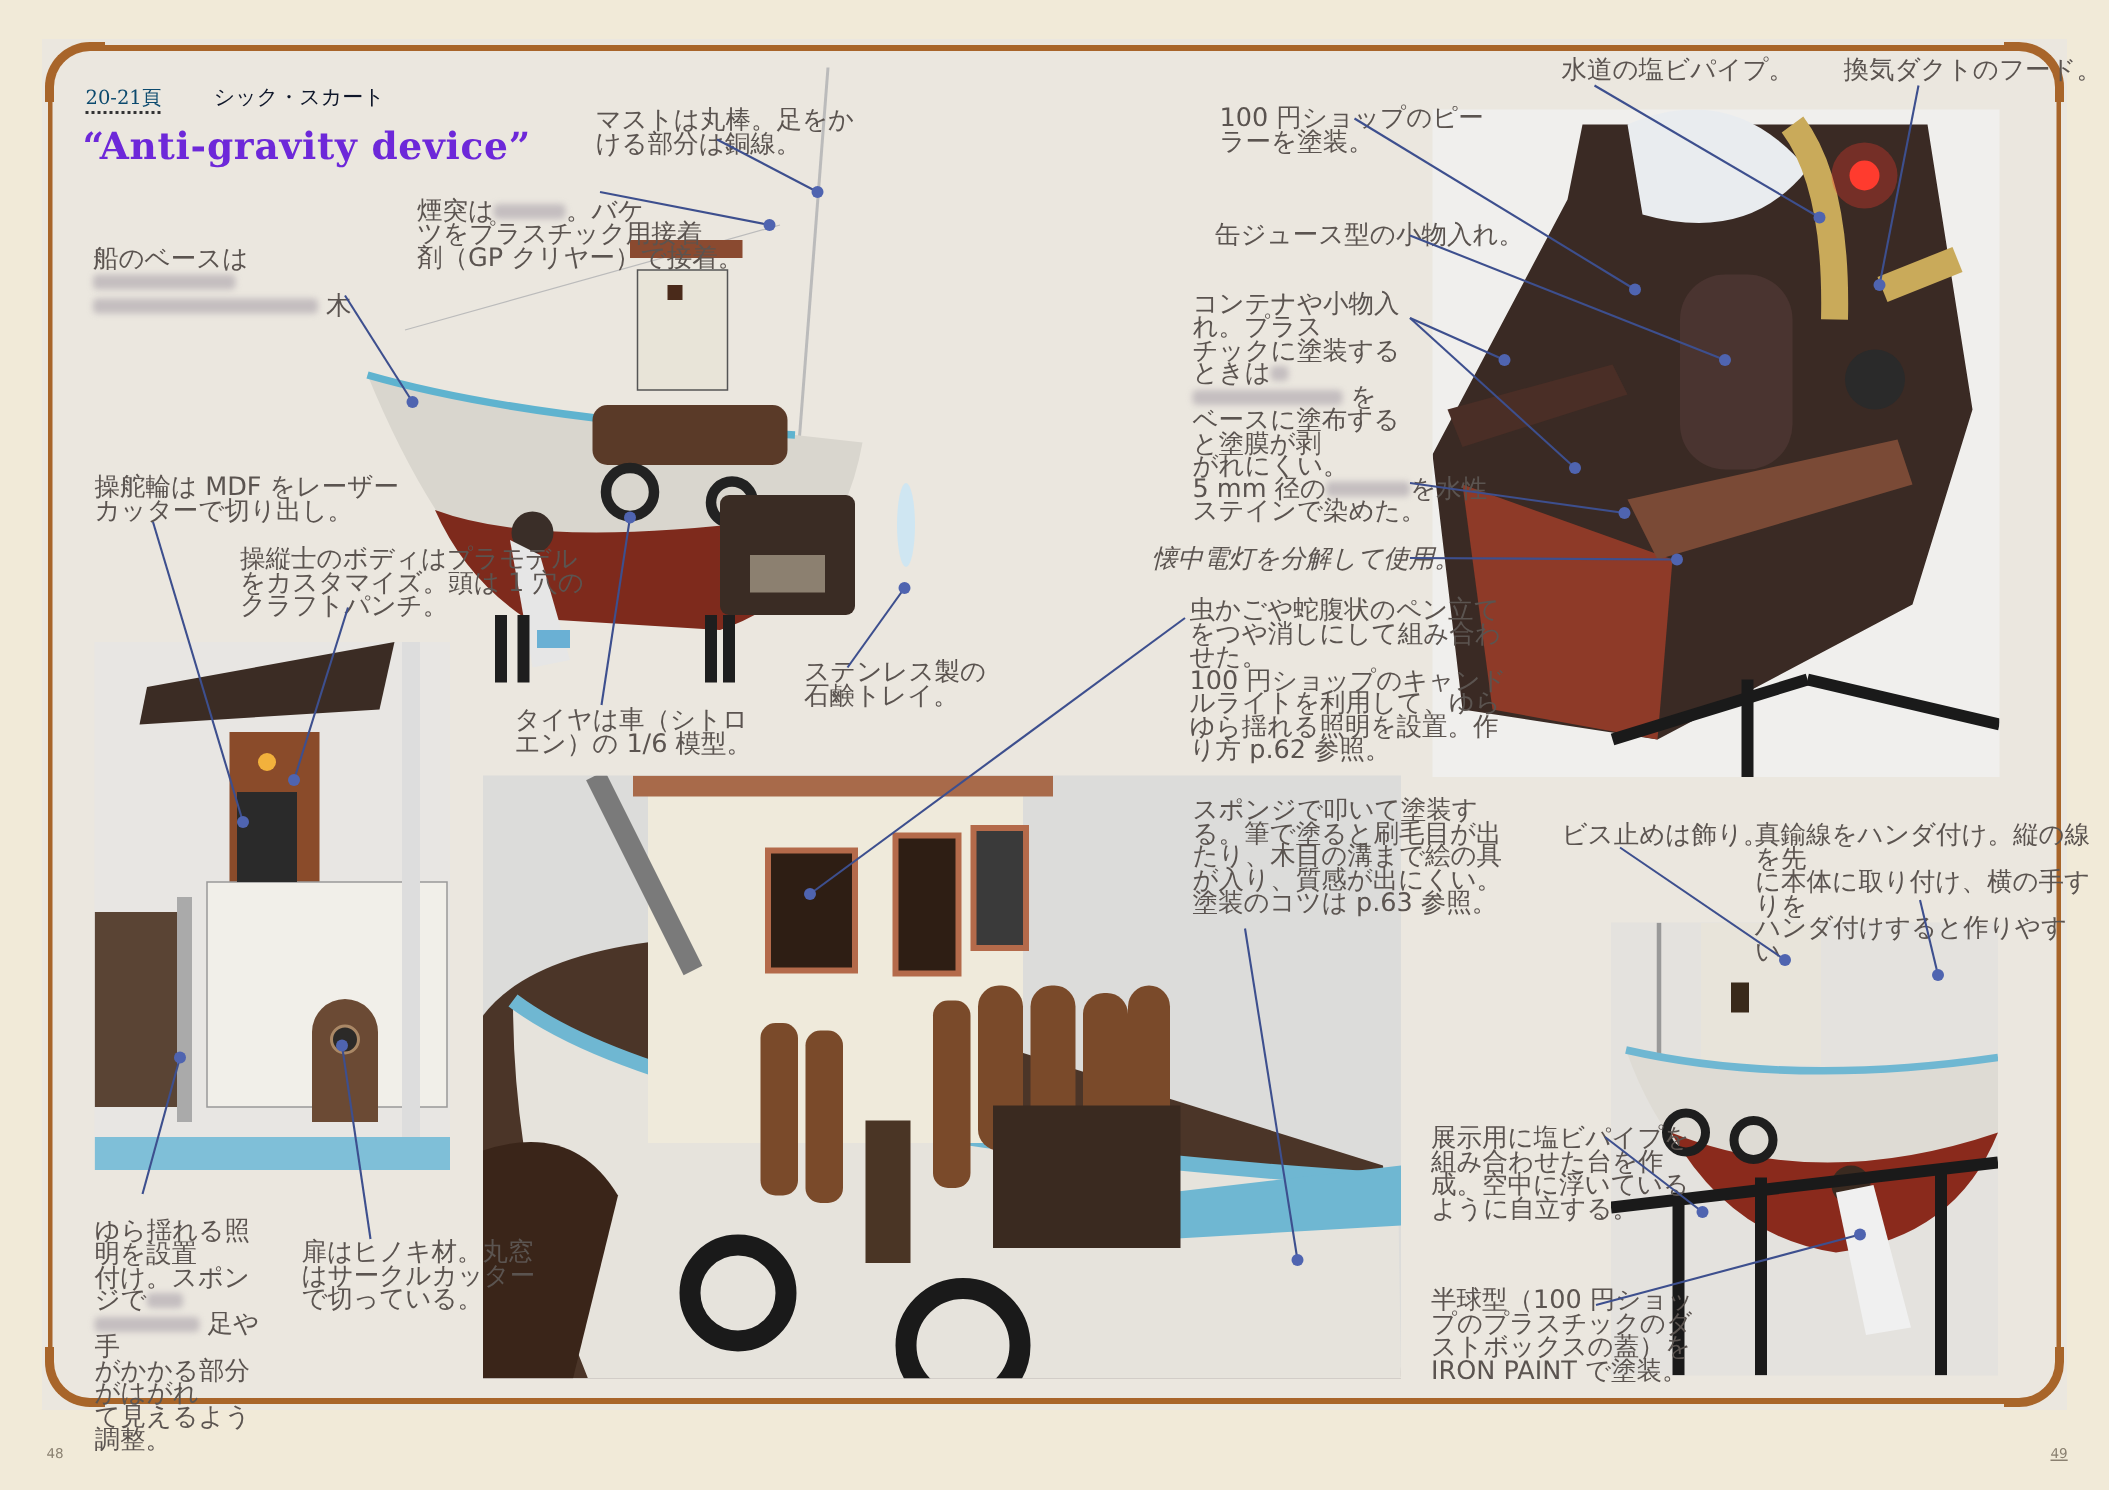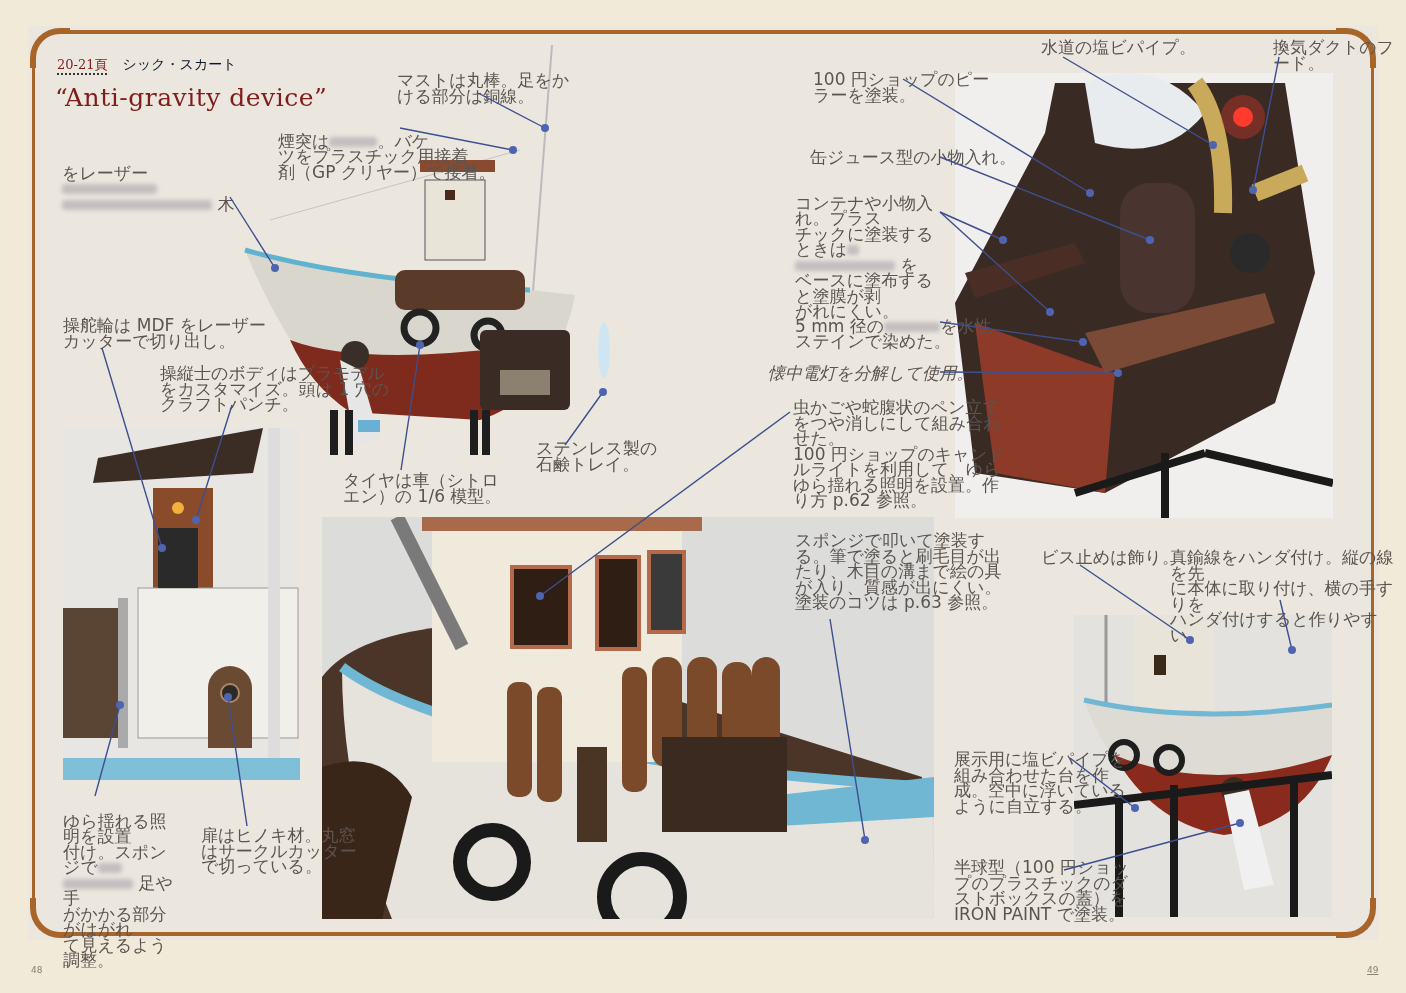--- a/index.html
+++ b/index.html
@@ -15,23 +15,23 @@
   .frame .lft{left:4px;top:40px;bottom:40px;width:3px;}
   .frame .rgt{right:4px;top:40px;bottom:40px;width:3px;}
   .corner{position:absolute;width:40px;height:40px;border:6px solid #a8652a;box-sizing:border-box;}
   .corner.tl{left:2px;top:2px;border-right:none;border-bottom:none;border-top-left-radius:30px;}
   .corner.tr{right:2px;top:2px;border-left:none;border-bottom:none;border-top-right-radius:30px;}
   .corner.bl{left:2px;bottom:2px;border-right:none;border-top:none;border-bottom-left-radius:30px;}
   .corner.br{right:2px;bottom:2px;border-left:none;border-top:none;border-bottom-right-radius:30px;}
   .pagenum{position:absolute;top:965px;font-size:9px;color:#8a8070;font-family:"DejaVu Sans",sans-serif;}
 
   .heading{position:absolute;left:57px;top:54px;}
-  .heading .pages{font-size:13px;color:#7f1d1d;border-bottom:2px dotted #333;padding-bottom:1px;margin-right:10px;}
+  .heading .pages{font-size:13px;color:#0c4a6e;border-bottom:2px dotted #333;padding-bottom:1px;margin-right:30px;}
   .heading .jp{font-size:14px;color:#0f172a;}
-  .title{position:absolute;left:55px;top:83px;font-family:"DejaVu Serif",serif;font-size:25px;color:#7f1d1d;letter-spacing:0.5px;}
+  .title{position:absolute;left:55px;top:83px;font-family:"DejaVu Serif",serif;font-size:25px;color:#6d28d9;letter-spacing:0.5px;font-weight:bold;}
 
   .note{position:absolute;font-family:"DejaVu Sans",sans-serif;font-size:17px;line-height:15.5px;color:#5b5450;white-space:pre-line;}
   .blur{display:inline-block;height:10px;background:#b7b0b5;filter:blur(2px);opacity:.75;vertical-align:middle;border-radius:3px;}
 
   .photo{position:absolute;overflow:hidden;}
   svg.leaders{position:absolute;left:0;top:0;pointer-events:none;}
 </style>
 </head>
 <body>
 
@@ -176,21 +176,21 @@
     <g stroke="#1a1a1a" stroke-width="8">
         <line x1="0" y1="190" x2="258" y2="160"></line>
         <line x1="45" y1="180" x2="45" y2="302"></line>
         <line x1="100" y1="170" x2="100" y2="302"></line>
         <line x1="220" y1="165" x2="220" y2="302"></line>
       </g>
   </svg>
 </div>
 
 <div class="note" style="left:62px;top:150px;width:175px;">
-  <span>をレーザー</span><span class="blur" style="width:95px"></span><br><span class="blur" style="width:150px"></span> <span>木</span><br>
+  <span>船のベースは</span><span class="blur" style="width:95px"></span><br><span class="blur" style="width:150px"></span> <span>木</span><br>
 </div>
 <div class="note" style="left:397px;top:73px;">マストは丸棒。足をか
 ける部分は銅線。</div>
 <div class="note" style="left:278px;top:118px;">
   <span>煙突は</span><span class="blur" style="width:48px"></span><span>。バケ</span><br><span>ツをプラスチック用接着
 剤（GP クリヤー）で接着。</span>
 </div>
 <div class="note" style="left:63px;top:318px;">操舵輪は MDF をレーザー
 カッターで切り出し。</div>
 <div class="note" style="left:160px;top:366px;">操縦士のボディはプラモデル
@@ -215,21 +215,21 @@
 ルライトを利用して、ゆら
 ゆら揺れる照明を設置。作
 り方 p.62 参照。</div>
 <div class="note" style="left:795px;top:533px;">スポンジで叩いて塗装す
 る。筆で塗ると刷毛目が出
 たり、木目の溝まで絵の具
 が入り、質感が出にくい。
 塗装のコツは p.63 参照。</div>
 
 <div class="note" style="left:1041px;top:40px;">水道の塩ビパイプ。</div>
-<div class="note" style="left:1229px;top:40px;margin-left:44px;">換気ダクトのフード。</div>
+<div class="note" style="left:1229px;top:40px;">換気ダクトのフード。</div>
 <div class="note" style="left:813px;top:72px;">100 円ショップのピー
 ラーを塗装。</div>
 <div class="note" style="left:810px;top:150px;">缶ジュース型の小物入れ。</div>
 <div class="note" style="left:795px;top:180px;width:145px;">
   <span>コンテナや小物入れ。プラス</span><br><span>チックに塗装するときは</span><span class="blur" style="width:12px"></span><br><span class="blur" style="width:100px"></span> <span>を</span><br><span>ベースに塗布すると塗膜が剥
 がれにくい。</span>
 </div>
 <div class="note" style="left:795px;top:303px;">
   <span>5 mm 径の</span><span class="blur" style="width:56px"></span><span>を水性</span><br><span>ステインで染めた。</span>
 </div>

